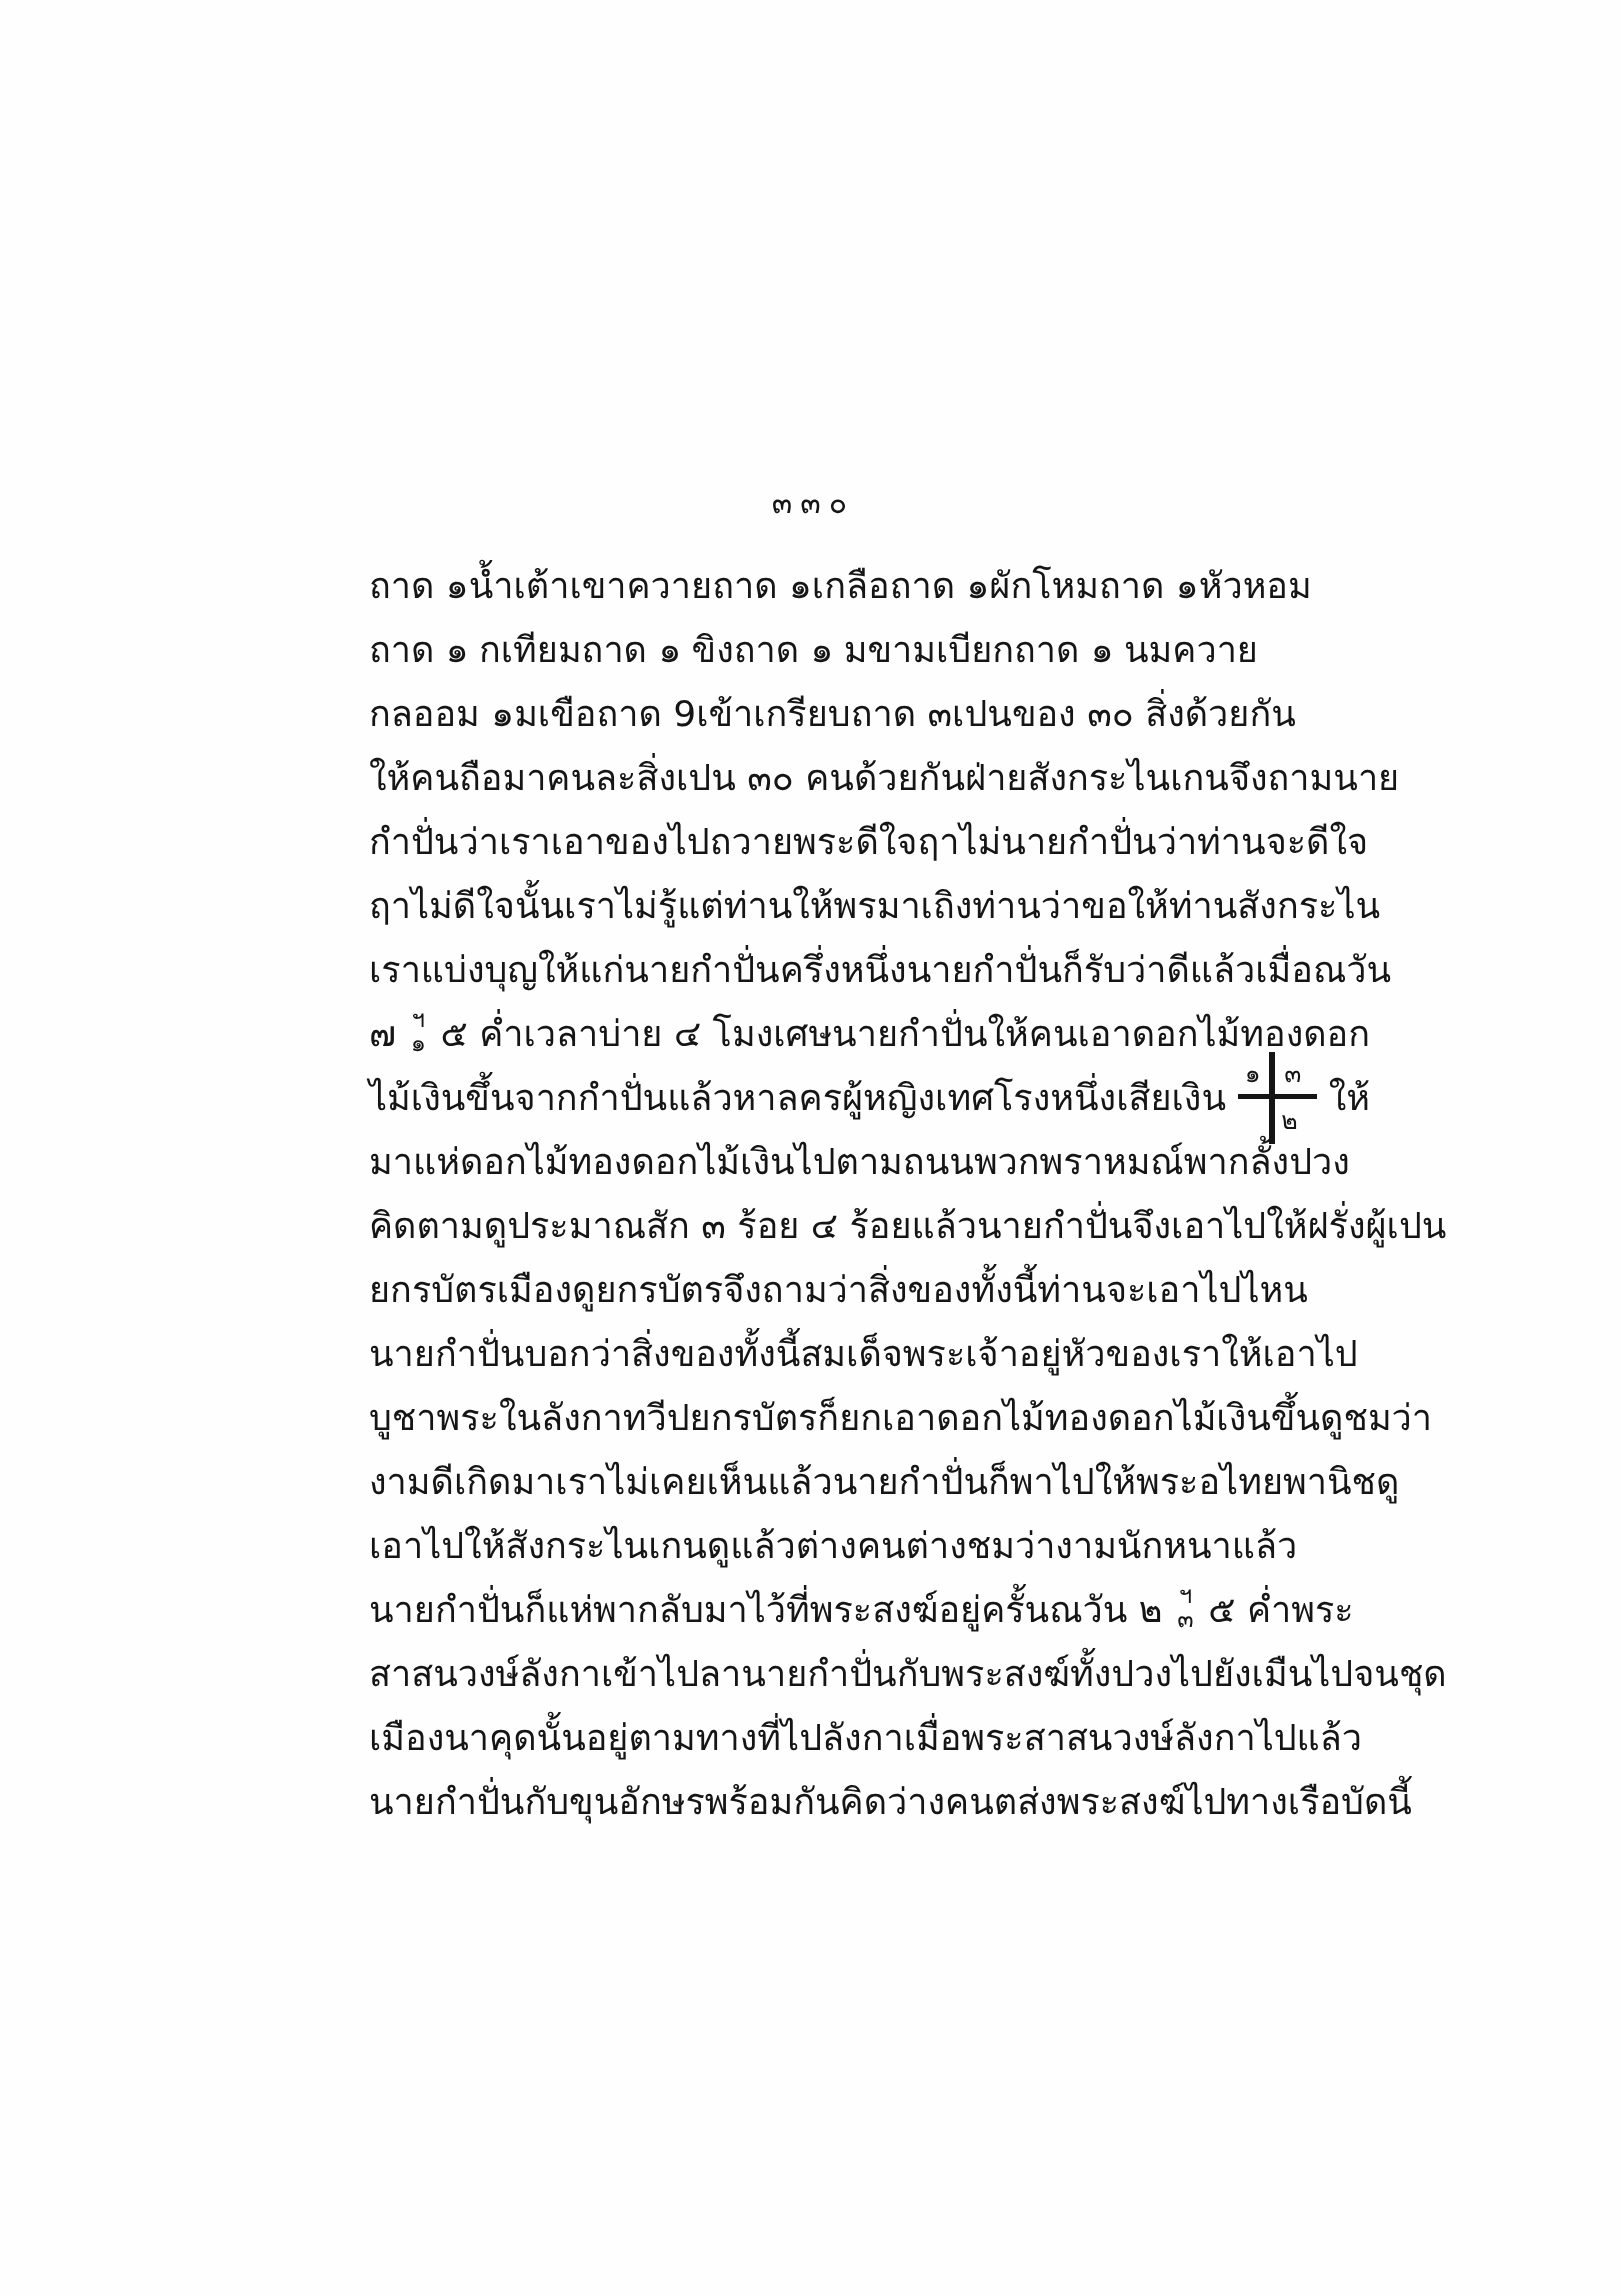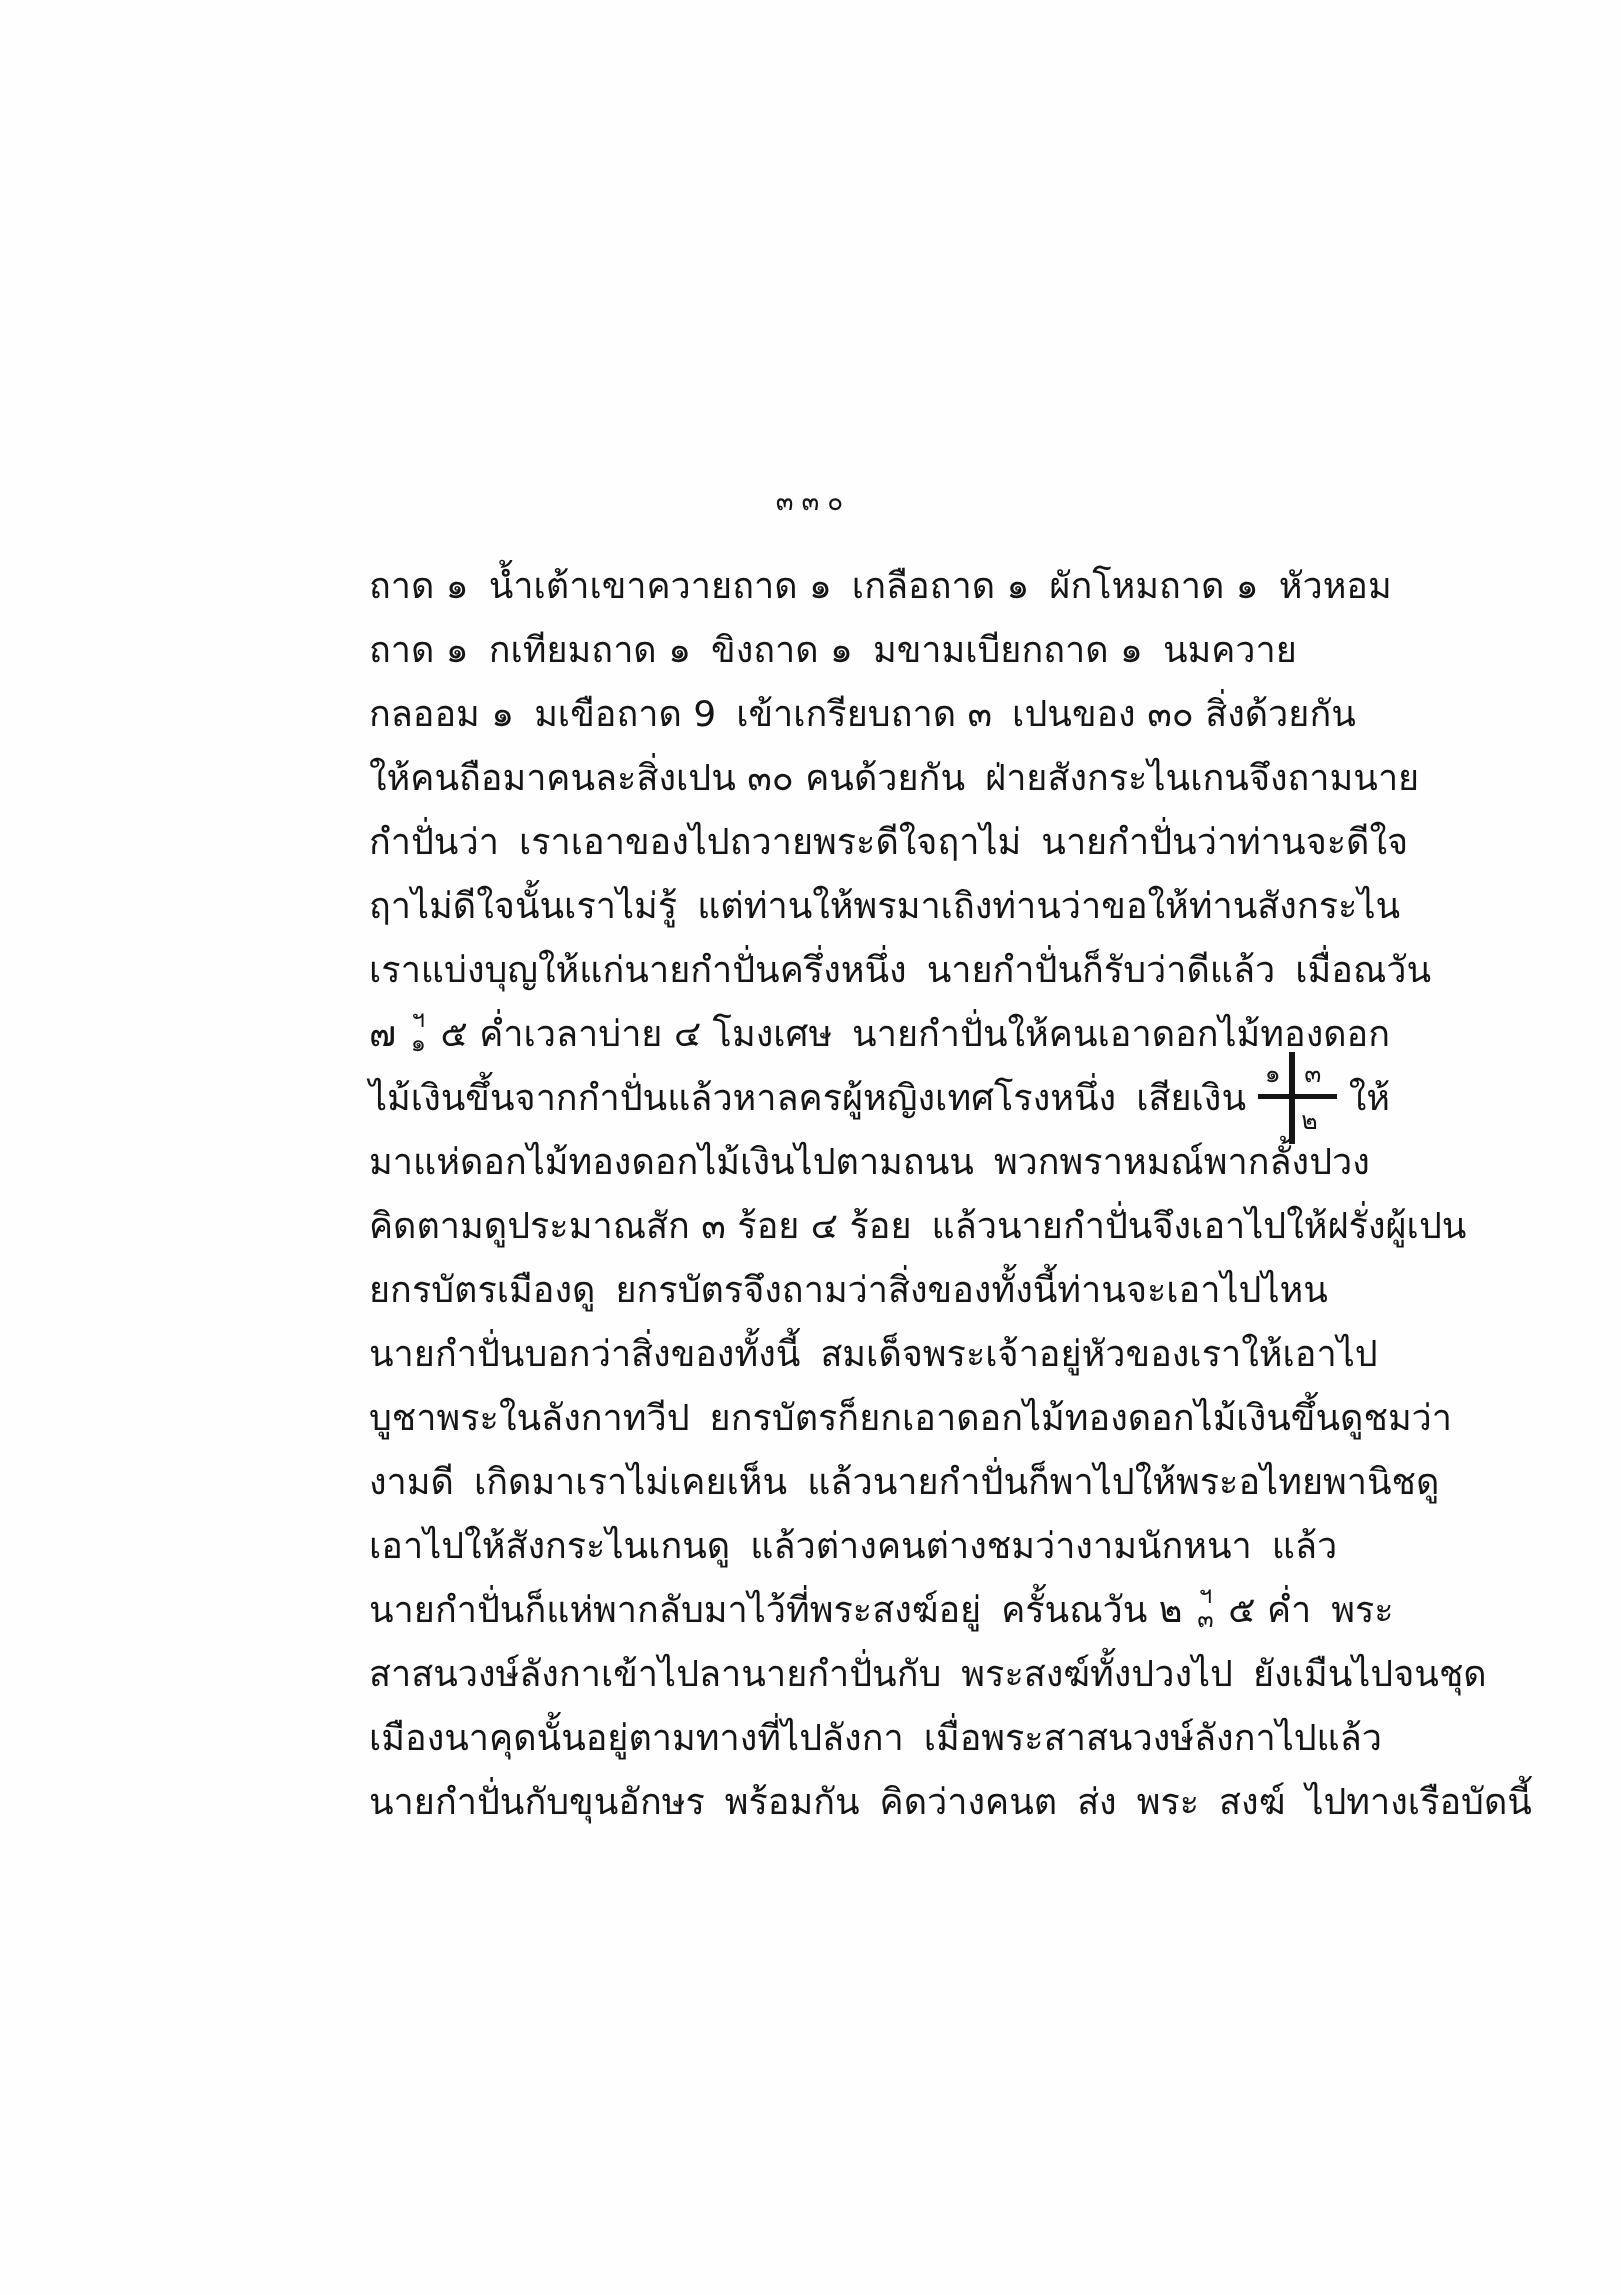--- a/index.html
+++ b/index.html
@@ -12,37 +12,36 @@
     position:relative;
     width:1621px;height:2295px;
     background:#fefefe;
     color:#151515;
     overflow:hidden;
   }
   .page-number{
     position:absolute;
     top:488px;left:369px;width:889px;
     text-align:center;
-    font-size:26px;
+    font-size:30px;
     letter-spacing:8px;
     line-height:1;
   }
   .text-block{
     position:absolute;
     left:369px;top:554px;width:889px;
   }
   .line{
     display:flex;
     justify-content:space-between;
     align-items:center;
     height:64px;
     font-size:36px;
     line-height:64px;
     white-space:nowrap;
-    gap:20px;
   }
   .seg-row{
     display:inline-flex;
     align-items:center;
     gap:12px;
   }
   
   .moonstack{
     display:inline-flex;
     flex-direction:column;

